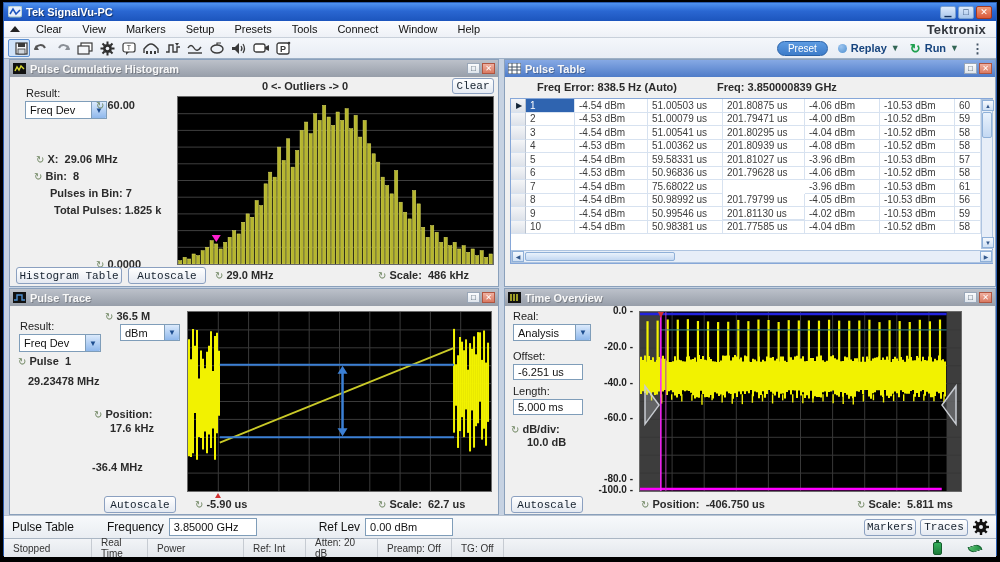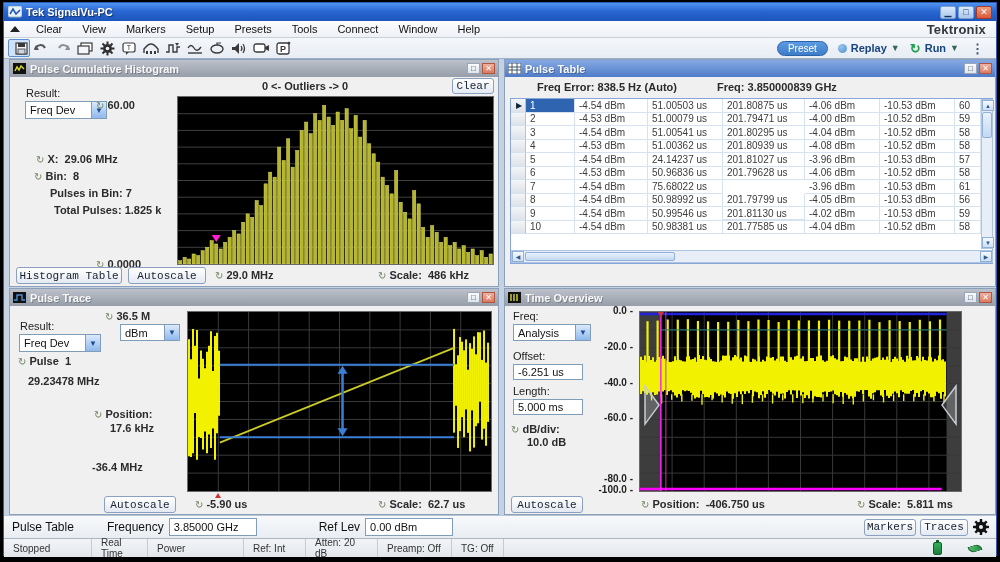--- a/index.html
+++ b/index.html
@@ -430,21 +430,21 @@
             <div class="tcell " style="width: 75px;">51.00362 us</div>
             <div class="tcell " style="width: 82px;">201.80939 us</div>
             <div class="tcell " style="width: 75px;">-4.08 dBm</div>
             <div class="tcell " style="width: 75px;">-10.52 dBm</div>
             <div class="tcell " style="width: 26px;">58</div>
           </div>
           <div class="trow">
             <div class="tcell rowsel" style="width: 15px;"></div>
             <div class="tcell " style="width: 49px;">5</div>
             <div class="tcell " style="width: 73px;">-4.54 dBm</div>
-            <div class="tcell " style="width: 75px;">24.14237 us</div>
+            <div class="tcell " style="width: 75px;">59.58331 us</div>
             <div class="tcell " style="width: 82px;">201.81027 us</div>
             <div class="tcell " style="width: 75px;">-3.96 dBm</div>
             <div class="tcell " style="width: 75px;">-10.53 dBm</div>
             <div class="tcell " style="width: 26px;">57</div>
           </div>
           <div class="trow">
             <div class="tcell rowsel" style="width: 15px;"></div>
             <div class="tcell " style="width: 49px;">6</div>
             <div class="tcell " style="width: 73px;">-4.53 dBm</div>
             <div class="tcell " style="width: 75px;">50.96836 us</div>
@@ -614,21 +614,21 @@
             <line x1="6" y1="2" x2="6" y2="9"></line>
             <line x1="9" y1="2" x2="9" y2="9"></line>
           </g>
         </svg>
       <span class="ptext">Time Overview</span>
       <span class="pbtns">
         <span class="pbtn">□</span>
         <span class="pbtn close">✕</span>
       </span>
     </div>
-    <div class="lbl" style="left:8px; top:21px;">Freq:</div>
+    <div class="lbl" style="left:8px; top:21px;">Real:</div>
     <div class="sel" style="left:8px; top:35px; width:78px; height:17px;">
       <span>Analysis</span>
       <span class="sbtn">▼</span>
     </div>
     <div class="lbl" style="left:8px; top:61px;">Offset:</div>
     <div class="inp" style="left:8px; top:75px; width:70px;">-6.251 us</div>
     <div class="lbl" style="left:8px; top:96px;">Length:</div>
     <div class="inp" style="left:8px; top:110px; width:70px;">5.000 ms</div>
     <div class="lbl" style="left:6px; top:134px;"><span class="ri">↻</span> <span class="readout">dB/div:</span></div>
     <div class="lbl readout" style="left:22px; top:147px;">10.0 dB</div>

